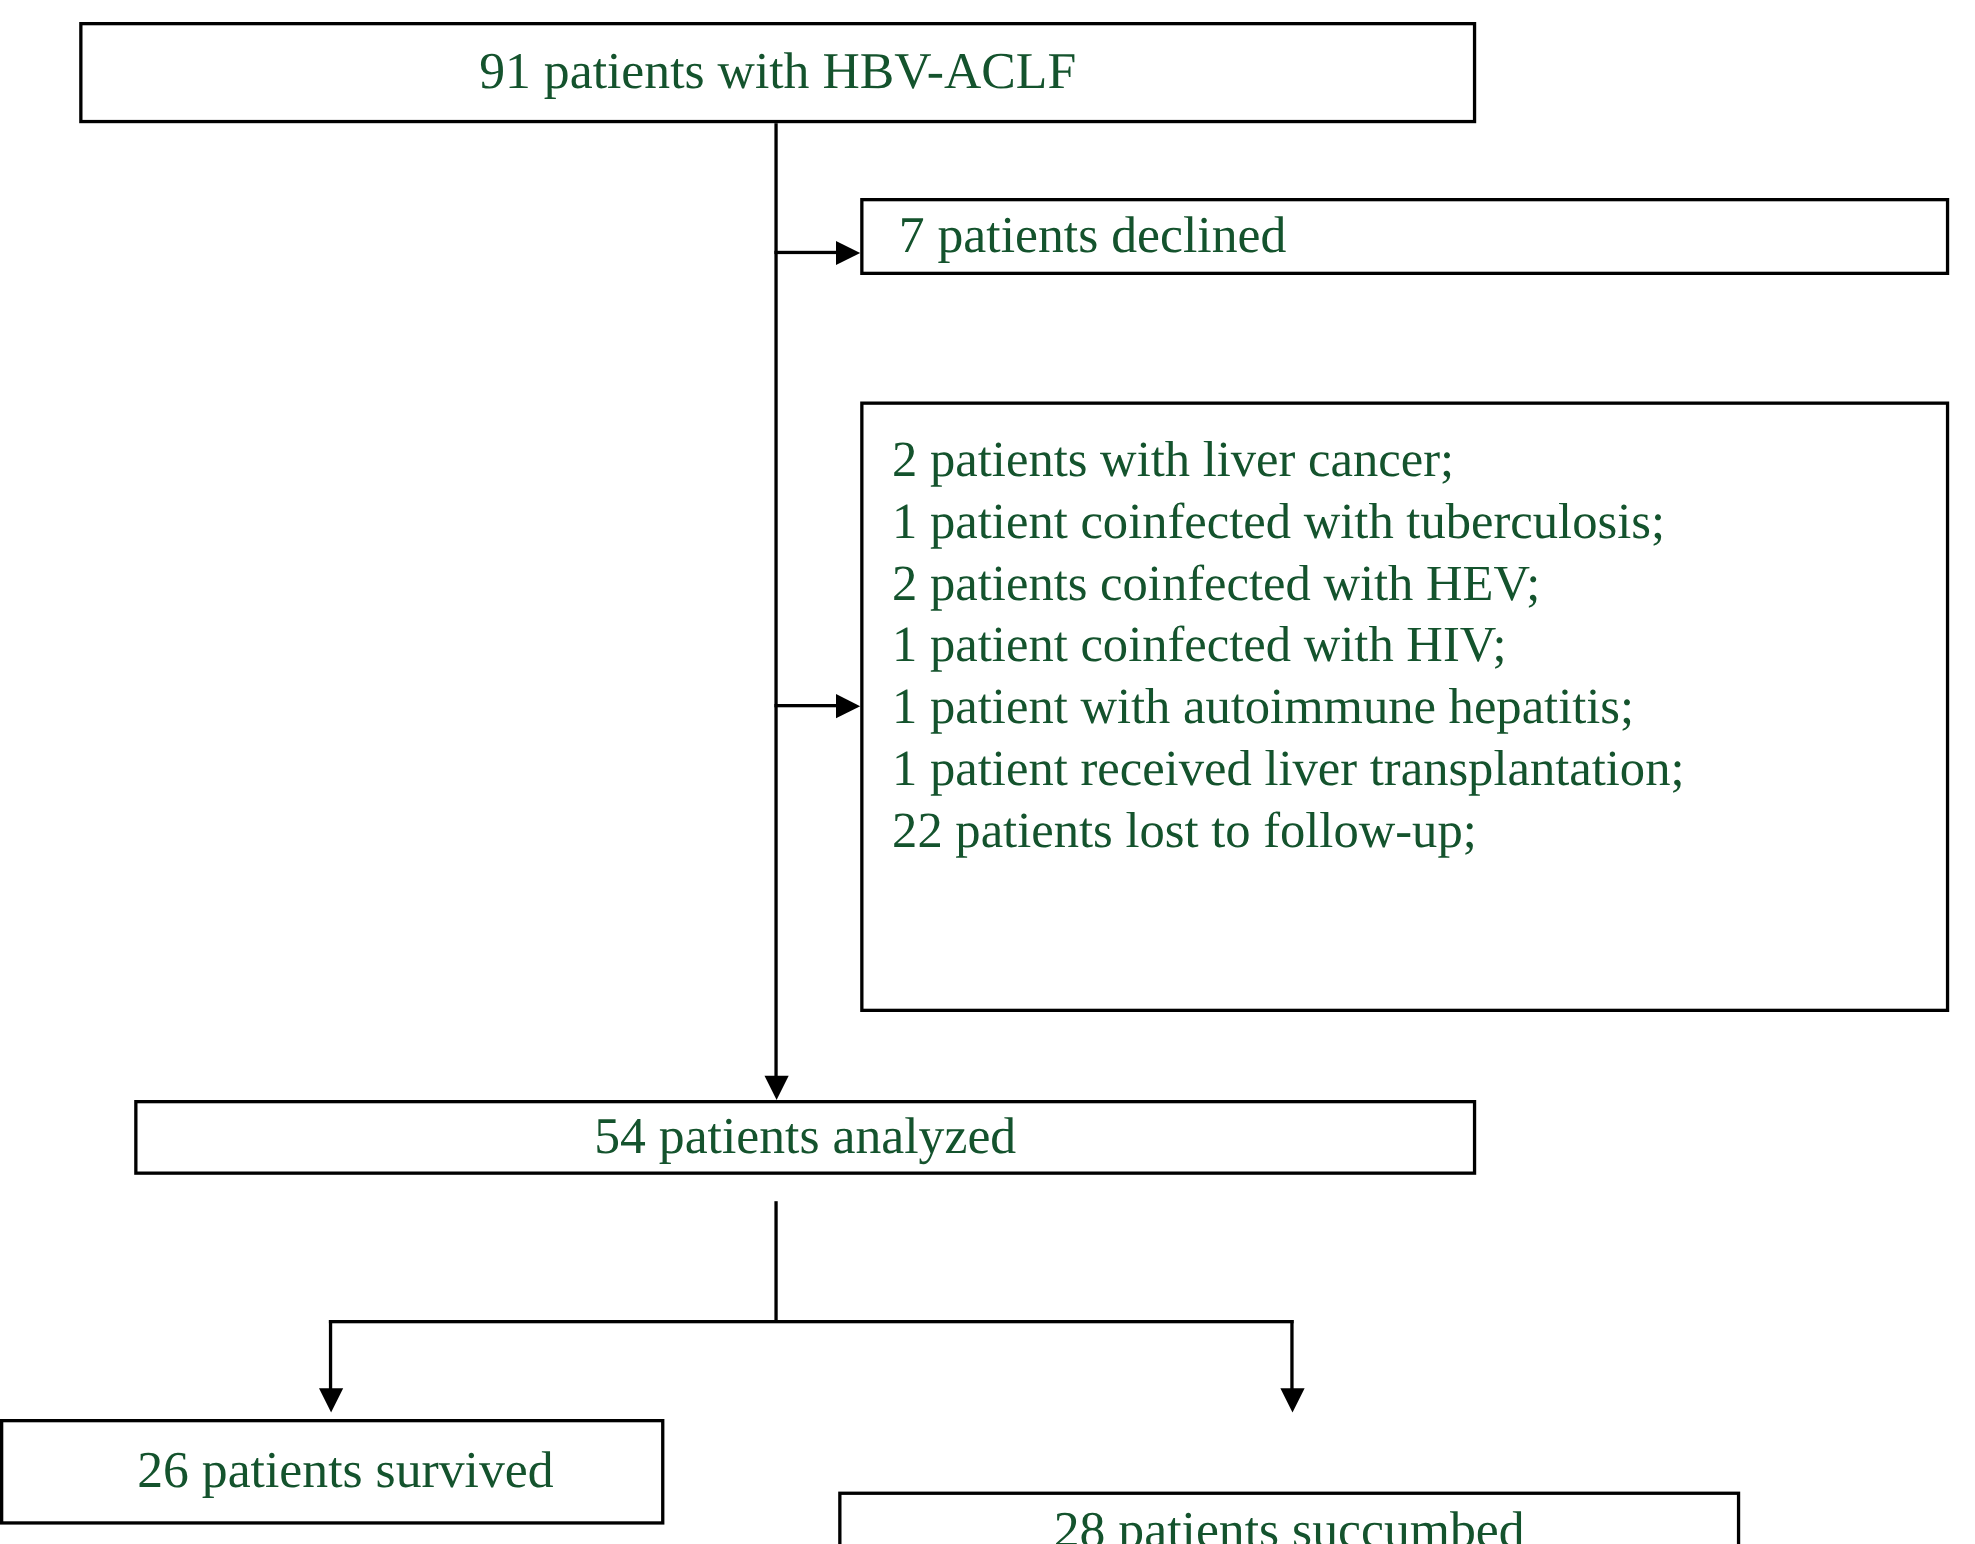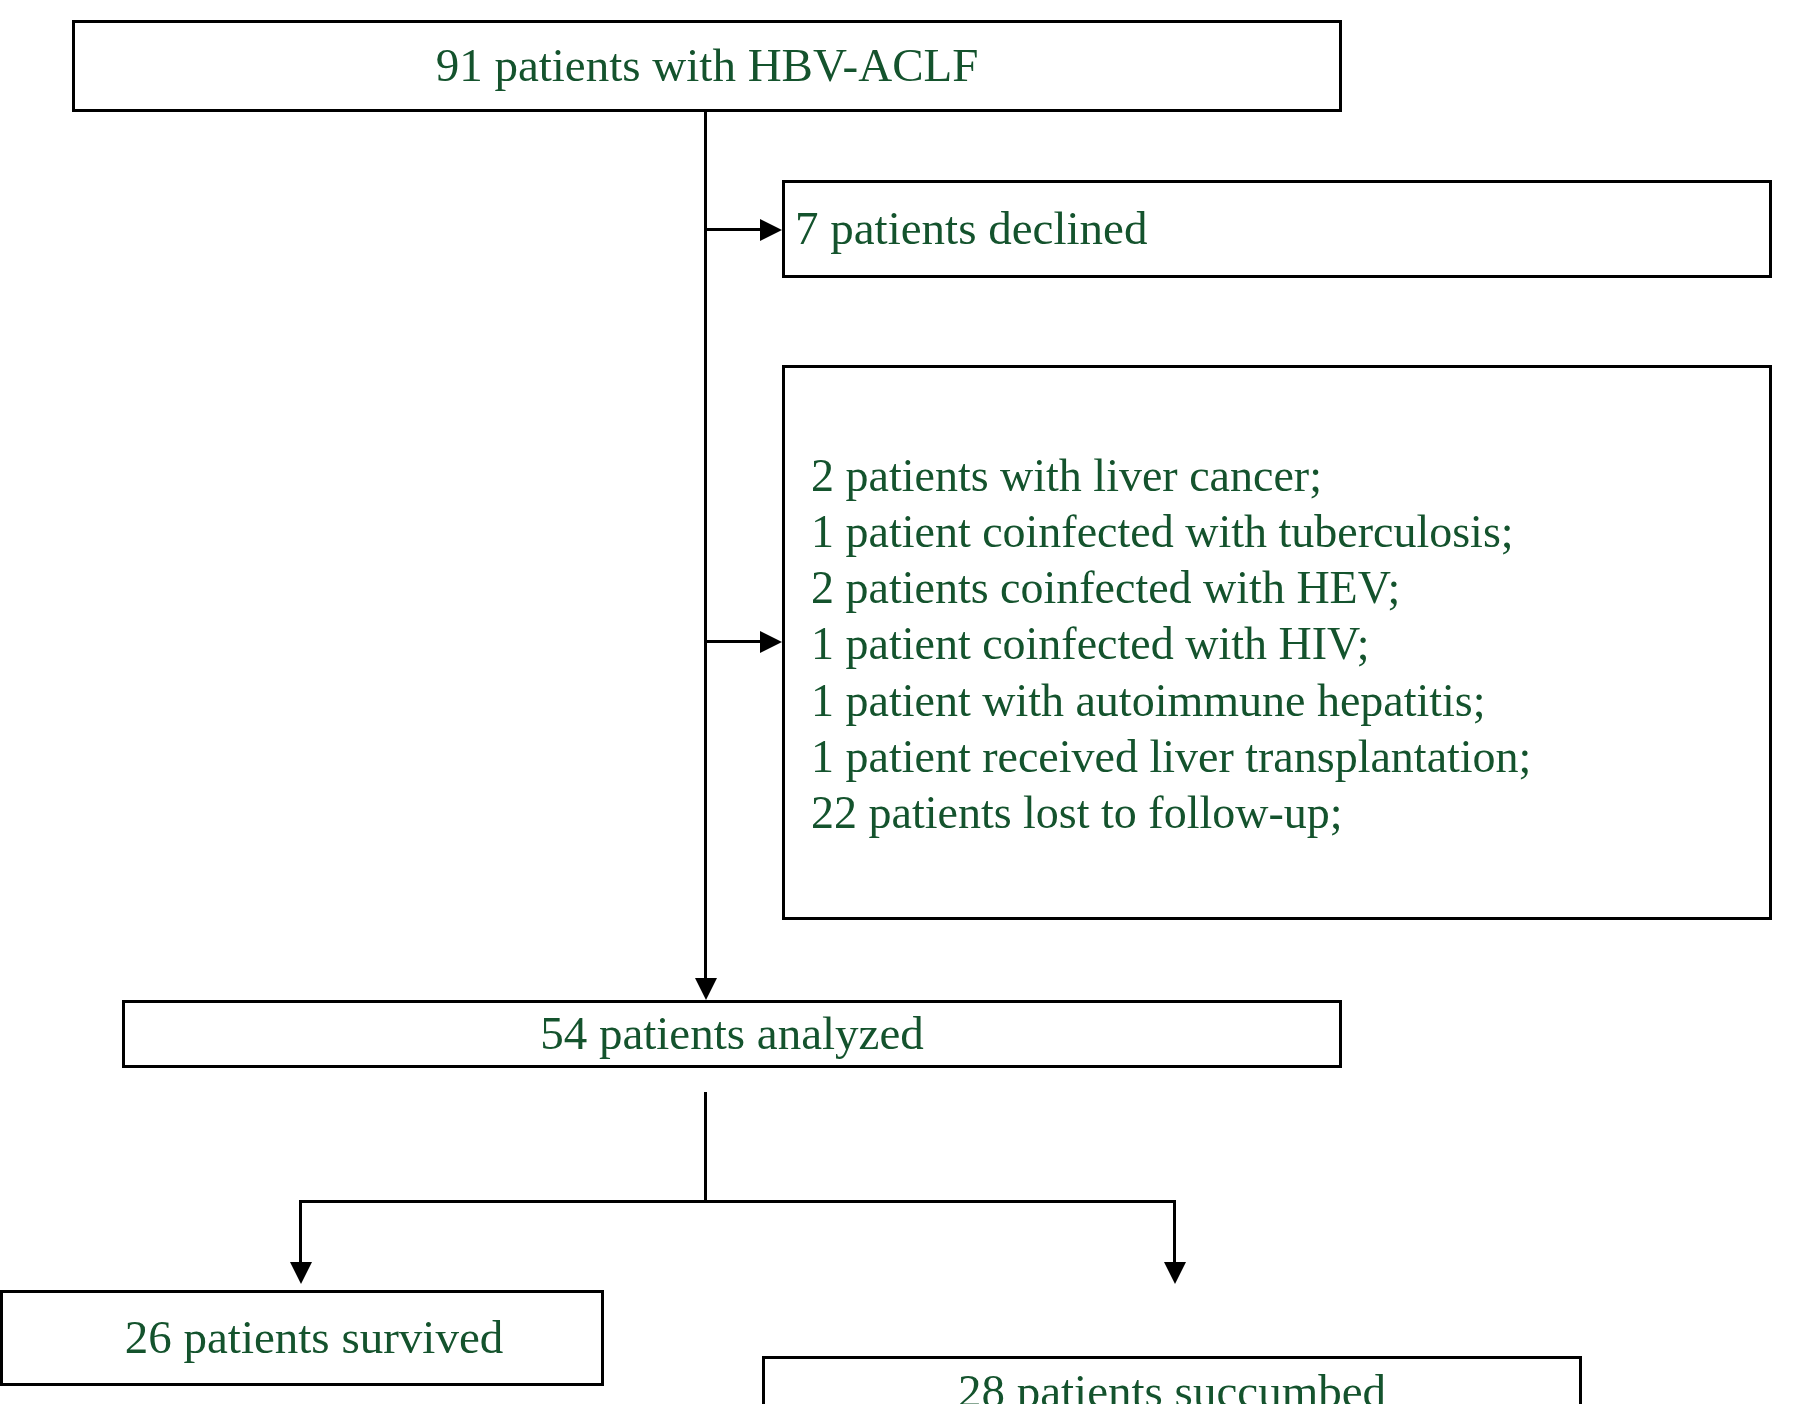--- a/index.html
+++ b/index.html
@@ -30,21 +30,21 @@
   }
   .node.center {
     justify-content: center;
   }
   .node .label {
     font-size: 47px;
     line-height: 1.18;
     white-space: pre-line;
   }
   .node.exclusions {
-    align-items: center;
+    align-items: flex-start;
     padding: 22px 0 18px 26px;
   }
   .node.exclusions .label {
     font-size: 46px;
     line-height: 1.22;
     text-align: left;
   }
   .line {
     position: absolute;
     background: #000000;
@@ -78,21 +78,21 @@
 
   <div class="node center" style="left:72px; top:20px; width:1270px; height:92px;">
     <span class="label">91 patients with HBV-ACLF</span>
   </div>
 
   <div class="line vline" style="left:704px; top:112px; width:3px; height:877px;"></div>
   <div class="arrowhead arrow-down" style="left:695px; top:978px;"></div>
 
   <div class="line hline" style="left:704px; top:228px; width:65px; height:3px;"></div>
   <div class="arrowhead arrow-right" style="left:760px; top:219px;"></div>
-  <div class="node" style="left:782px; top:180px; width:990px; height:98px; padding-left:10px;">
+  <div class="node" style="left:782px; top:180px; width:990px; height:70px; padding-left:32px;">
     <span class="label">7 patients declined</span>
   </div>
 
   <div class="line hline" style="left:704px; top:640px; width:65px; height:3px;"></div>
   <div class="arrowhead arrow-right" style="left:760px; top:631px;"></div>
   <div class="node exclusions" style="left:782px; top:365px; width:990px; height:555px;">
     <span class="label">2 patients with liver cancer;
 1 patient coinfected with tuberculosis;
 2 patients coinfected with HEV;
 1 patient coinfected with HIV;

